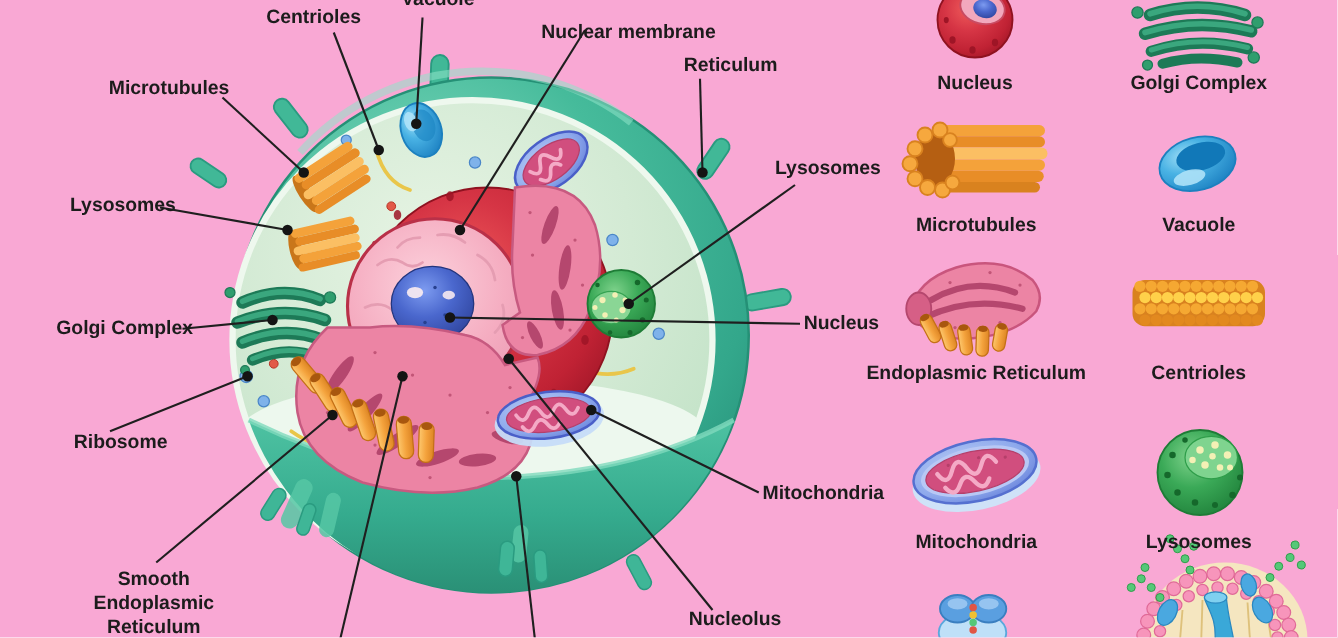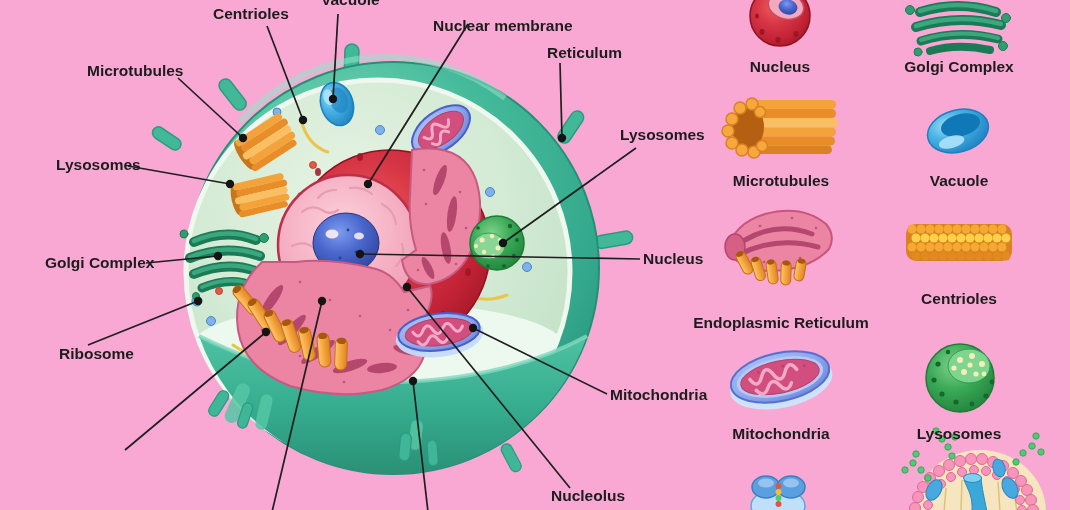--- a/index.html
+++ b/index.html
@@ -659,24 +659,25 @@
 <div class="lbl" style="left:321px;top:-9px;">Vacuole</div>
 <div class="lbl" style="left:433px;top:17px;">Nuclear membrane</div>
 <div class="lbl" style="left:547px;top:44px;">Reticulum</div>
 <div class="lbl" style="left:87px;top:62px;">Microtubules</div>
 <div class="lbl" style="left:56px;top:156px;">Lysosomes</div>
 <div class="lbl" style="left:620px;top:126px;">Lysosomes</div>
 <div class="lbl" style="left:45px;top:254px;">Golgi Complex</div>
 <div class="lbl" style="left:643px;top:250px;">Nucleus</div>
 <div class="lbl" style="left:59px;top:345px;text-align:center;">Ribosome</div>
 <div class="lbl" style="left:610px;top:386px;">Mitochondria</div>
+<div class="lbl lbl-wrap" style="left:62px;top:454px;width:122px;">Smooth Endoplasmic Reticulum</div>
 <div class="lbl" style="left:551px;top:487px;">Nucleolus</div>
 
 <div class="leg" style="left:685px;top:58px;">Nucleus</div>
 <div class="leg" style="left:864px;top:58px;">Golgi Complex</div>
 <div class="leg" style="left:686px;top:172px;">Microtubules</div>
 <div class="leg" style="left:864px;top:172px;">Vacuole</div>
-<div class="leg" style="left:686px;top:290px;margin-top:24px;">Endoplasmic Reticulum</div>
+<div class="leg" style="left:686px;top:290px;">Endoplasmic Reticulum</div>
 <div class="leg" style="left:864px;top:290px;">Centrioles</div>
 <div class="leg" style="left:686px;top:425px;">Mitochondria</div>
 <div class="leg" style="left:864px;top:425px;">Lysosomes</div>
 
 </div>
 
 </body></html>

